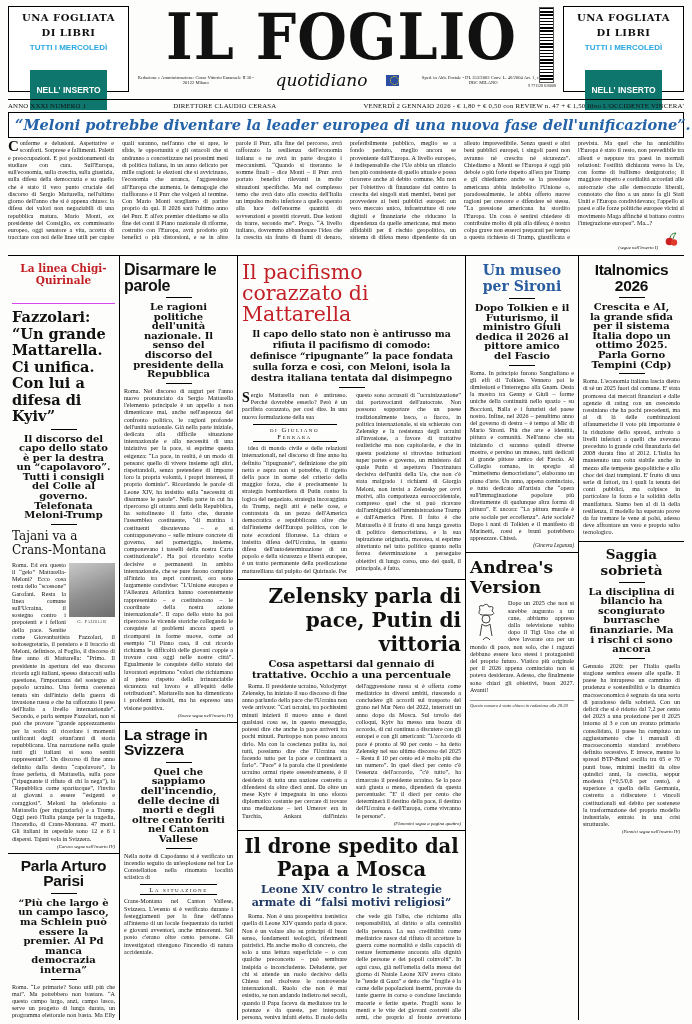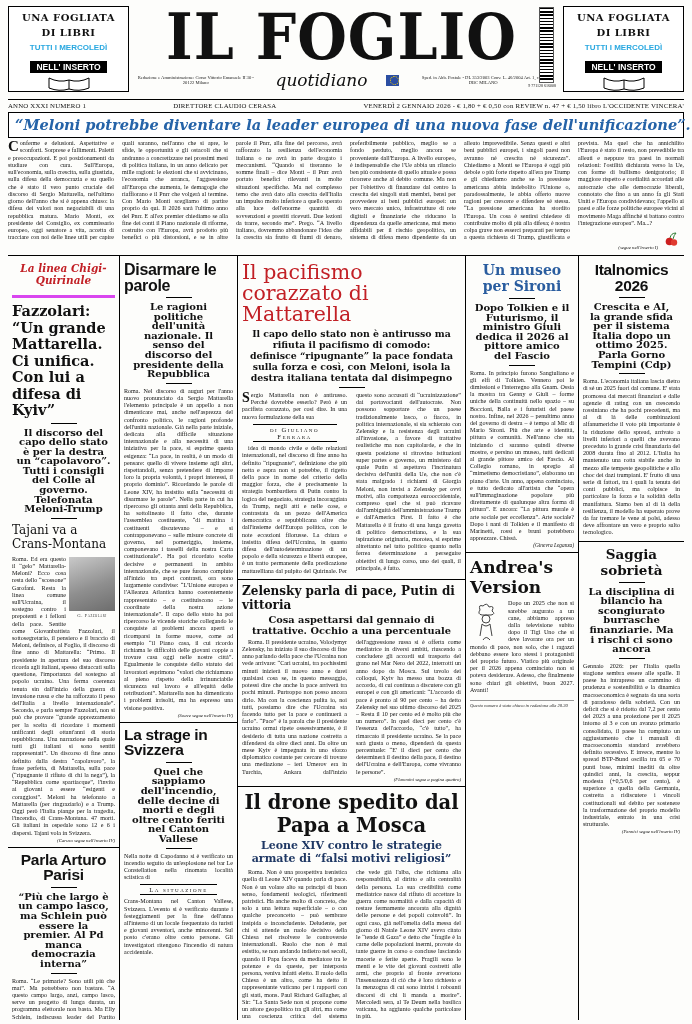--- a/index.html
+++ b/index.html
@@ -5,22 +5,22 @@
   html,body{margin:0;padding:0;background:#e8e8e4;}
   #page{position:relative;width:692px;height:1024px;background:#fdfdfb;color:#111;
         font-family:"Liberation Serif",serif;overflow:hidden;margin:0 auto;}
   
   .masthead{position:absolute;top:5px;left:8px;right:8px;height:92px;}
   .promo-box{position:absolute;top:1px;width:121px;height:86px;border:1px solid #000;
              text-align:center;padding-top:3px;box-sizing:border-box;background:#fff;}
   .promo-box.left{left:0;} .promo-box.right{right:0;}
   .promo-title{font-family:"DejaVu Serif",serif;font-weight:700;font-size:10px;line-height:15px;letter-spacing:.5px;}
   .promo-cyan{color:#29a8e0;font-family:"Liberation Sans",sans-serif;font-weight:700;font-size:8px;margin-top:3px;}
-  .promo-black{display:inline-block;background:#000000;color:#fff;font-family:"Liberation Sans",sans-serif;
-               font-weight:700;font-size:8.5px;padding:1px 6px;margin-top:9px;}
+  .promo-black{display:inline-block;background:#0f766e;color:#fff;font-family:"Liberation Sans",sans-serif;
+               font-weight:700;font-size:8.5px;padding:15px 6px;margin-top:18px;}
   .book{margin-top:2px;}
   .logo-wrap{position:absolute;left:126px;right:135px;top:0;text-align:center;}
   .logo{font-family:"DejaVu Serif",serif;font-weight:700;font-size:57px;line-height:56px;
         letter-spacing:1px;transform:scaleY(1.12);transform-origin:top;white-space:nowrap;}
   .logo-sub{margin-top:9px;display:flex;align-items:center;justify-content:flex-start;gap:18px;}
   .tiny-print{font-size:4.6px;color:#222;max-width:150px;}
   .quotidiano{font-style:italic;font-family:"DejaVu Serif",serif;font-size:17px;}
   .eu-flag{width:16px;height:11px;background:#2b4ea2;display:inline-block;position:relative;}
   .eu-flag i{position:absolute;left:4px;top:1.5px;width:7px;height:7px;border-radius:50%;
              border:1.4px dotted #ffd500;display:block;}
@@ -41,42 +41,42 @@
   .lead-body{column-count:6;column-gap:8px;font-size:6.05px;line-height:7.25px;text-align:justify;height:103px;}
   .lead-body::first-letter{font-size:15px;font-weight:700;float:left;line-height:13px;padding-right:1px;}
   .lead-follow{position:absolute;right:26px;bottom:0;font-style:italic;font-size:4.8px;}
   .cherry{position:absolute;right:6px;bottom:0;}
   
   .band{position:absolute;top:255px;left:8px;right:8px;bottom:4px;border-top:1px solid #000;
         display:grid;grid-template-columns:111px 118px 228px 113px 1fr;overflow:hidden;}
   .col{padding:4px 4px 0 4px;overflow:hidden;box-sizing:border-box;}
   .col + .col{border-left:1px solid #000;}
   .body{font-size:6.1px;line-height:7.2px;text-align:justify;}
-  .kicker{color:#c22026;font-style:italic;font-weight:700;font-size:10.5px;
-          border-bottom:3px solid #d946ef;display:inline-block;padding-bottom:9px;margin:2px 0 4px 0;
+  .kicker{color:#c22026;font-weight:700;font-size:10.5px;
+          border-bottom:1px solid #d946ef;display:inline-block;padding-bottom:17px;margin:2px 0 4px 0;
           font-family:"DejaVu Serif",serif;}
   .hl-serif{font-family:"DejaVu Serif",serif;font-weight:700;font-size:14.5px;line-height:16.5px;margin:1px 0 3px 0;}
   .hl-sans{font-family:"Liberation Sans",sans-serif;font-weight:700;font-size:14.5px;line-height:15.5px;
            margin:2px 0 3px 0;letter-spacing:-.3px;}
   .deck{font-family:"DejaVu Serif",serif;font-weight:700;font-size:10px;line-height:9.6px;text-align:center;margin:2px 4px;}
   .mini-rule{width:26px;height:1px;background:#000;margin:4px auto;}
   .subhead{font-family:"DejaVu Serif",serif;font-size:12px;text-align:left;margin:3px 0 5px 0;}
   .follow{text-align:right;font-style:italic;font-size:4.8px;margin:1px 0 2px 0;}
   .sep{border-top:1px solid #000;margin:4px -4px 4px -4px;}
   .inner-label{font-variant:small-caps;letter-spacing:1.5px;font-size:6.6px;text-align:center;
                border-top:1px solid #000;border-bottom:1px solid #000;width:70%;margin:3px auto;padding:1px 0;}
   
   .hl-red{color:#c22026;font-family:"DejaVu Serif",serif;font-weight:400;font-size:20.5px;
           text-align:left;line-height:21px;margin:2px 0 3px 0;}
   .deck-c{font-family:"DejaVu Serif",serif;font-weight:700;font-size:9.4px;line-height:11px;text-align:center;margin:1px 8px;}
   .two-col{column-count:2;column-gap:9px;font-size:6.1px;line-height:7.2px;text-align:justify;}
   .two-col p{margin:0 0 1px;text-indent:6px;}
   .two-col p.lede{text-indent:0;}
   .lede::first-letter{font-size:14px;font-weight:700;float:left;line-height:12px;padding-right:1px;}
-  .hl-z{font-family:"DejaVu Serif",serif;font-weight:700;font-size:12px;text-align:left;margin:1px 0 2px;}
+  .hl-z{font-family:"DejaVu Serif",serif;font-weight:700;font-size:20px;text-align:right;margin:1px 0 2px;}
   .deck-z{font-family:"DejaVu Serif",serif;font-weight:700;font-size:9.8px;text-align:center;margin:0 0 3px;}
   .hl-drone{font-family:"DejaVu Serif",serif;font-weight:700;font-size:19.5px;text-align:center;margin:2px 0 2px;}
   .deck-drone{color:#1f3864;font-family:"DejaVu Serif",serif;font-weight:700;font-size:11px;text-align:center;margin:0 0 4px;}
   
   .hl-blue{color:#2a5d9f;font-family:"DejaVu Serif",serif;font-weight:700;font-size:14px;text-align:center;margin:2px 0 2px;}
   .hl-sob{font-family:"DejaVu Serif",serif;font-weight:700;font-size:13.5px;text-align:center;margin:2px 0 2px;}
   .hl-andrea{font-family:"DejaVu Serif",serif;font-weight:700;font-size:17px;margin:2px 0 3px;}
   .figure{float:right;width:46px;margin:1px 0 2px 3px;}
   .photo{width:46px;height:54px;background:linear-gradient(160deg,#c9c9c9 0%,#8f8f8f 55%,#6d6d6d 100%);}
   .figcap{font-size:4.8px;text-align:center;font-variant:small-caps;letter-spacing:.5px;color:#333;padding:1px 0;}

